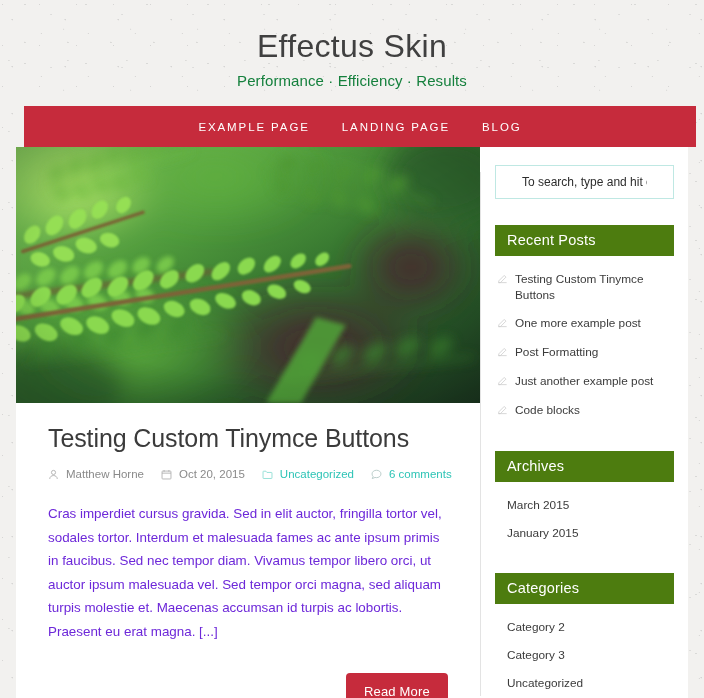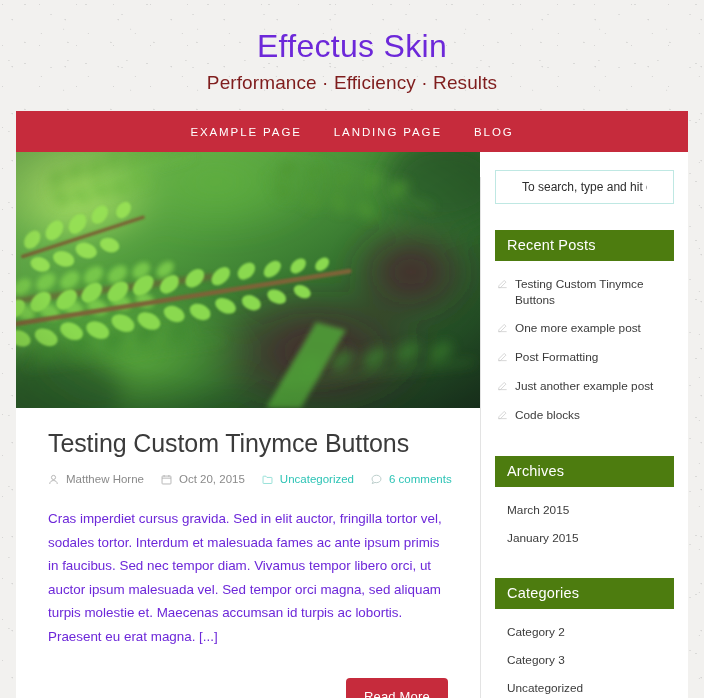--- a/index.html
+++ b/index.html
@@ -32,37 +32,37 @@
   }
 
   
   .site-header {
     padding-top: 26px;
     text-align: center;
   }
   .site-title {
     font-size: 32px;
     font-weight: 400;
-    color: #6d28d9;
+    color: #404040;
     letter-spacing: 0.3px;
     line-height: 40px;
   }
   .site-tagline {
-    font-size: 19px;
-    color: #7f1d1d;
+    font-size: 15px;
+    color: #15803d;
     font-weight: 400;
     margin-top: 6px;
     letter-spacing: 0.1px;
   }
 
   
   .nav-bar {
     margin-top: 17px;
     width: 672px;
-    margin-left: 16px;
+    margin-left: 24px;
     height: 41px;
     background: #c62b3c;
     display: flex;
     align-items: center;
     justify-content: center;
     text-align: center;
   }
   .nav-list {
     display: flex;
     list-style: none;

